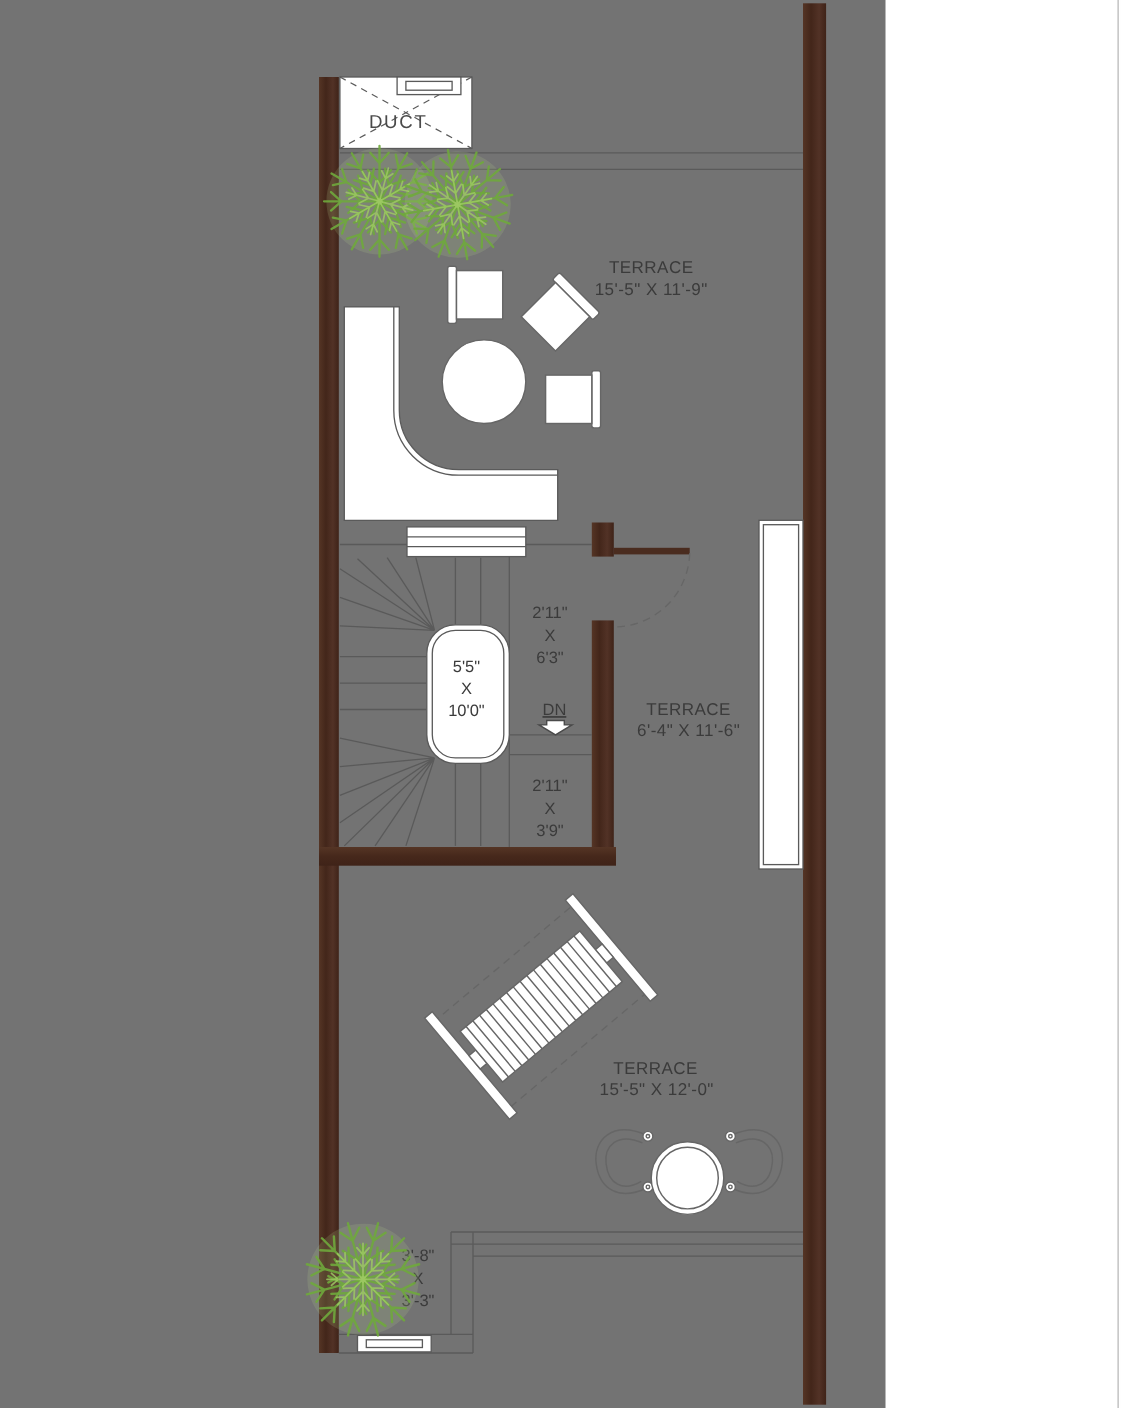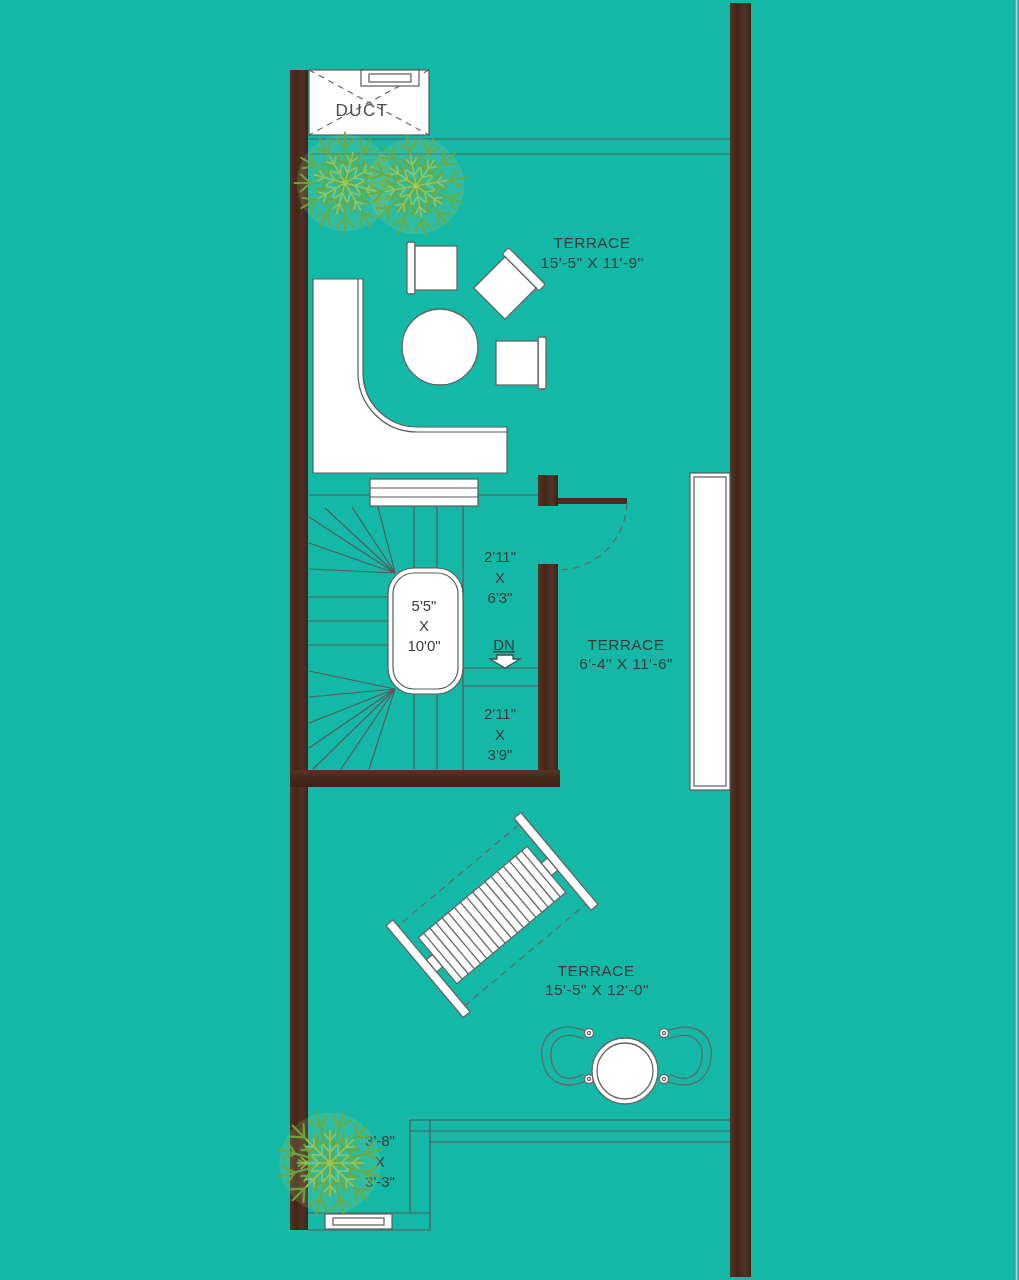--- a/index.html
+++ b/index.html
@@ -1,20 +1,20 @@
 <!DOCTYPE html>
 <html style="--line: #5a5a5a; --furn: #666666; --ink: #3b3b3b; --plant1: #6fa93c; --plant2: #9cc863; --wall: #4a2c1f; --border: #c8c8c8;"><head>
 <meta charset="utf-8">
 <style>
   :root{
     --line:#5a5a5a; --furn:#666666; --ink:#3b3b3b;
     --plant1:#6fa93c; --plant2:#9cc863; --border:#c8c8c8;
   }
   html,body{margin:0;padding:0;background:#ffffff;}
-  .stage{position:relative;width:1019px;height:1280px;background:#14b8a6;}
+  .stage{position:relative;width:805px;height:1280px;background:#737373;}
   svg{display:block;}
   .thin{stroke:var(--line);stroke-width:1.2;fill:none;}
   .thinf{stroke:var(--line);stroke-width:1.2;fill:#ffffff;}
   .furn{stroke:var(--furn);stroke-width:1.3;fill:#ffffff;}
   .furnl{stroke:var(--furn);stroke-width:1.3;fill:none;}
   .dashed{stroke:var(--line);stroke-width:1.1;fill:none;stroke-dasharray:6 5;}
   .dashed2{stroke:var(--furn);stroke-width:1.2;fill:none;stroke-dasharray:7 5;}
   .fr1{stroke:var(--plant1);stroke-width:2;fill:none;stroke-linecap:round;opacity:.9;}
   .fr2{stroke:var(--plant2);stroke-width:2.4;fill:none;stroke-linecap:round;opacity:.85;}
   .lbl{font:15.5px "Liberation Sans", sans-serif;fill:var(--ink);text-anchor:middle;letter-spacing:.4px;}

